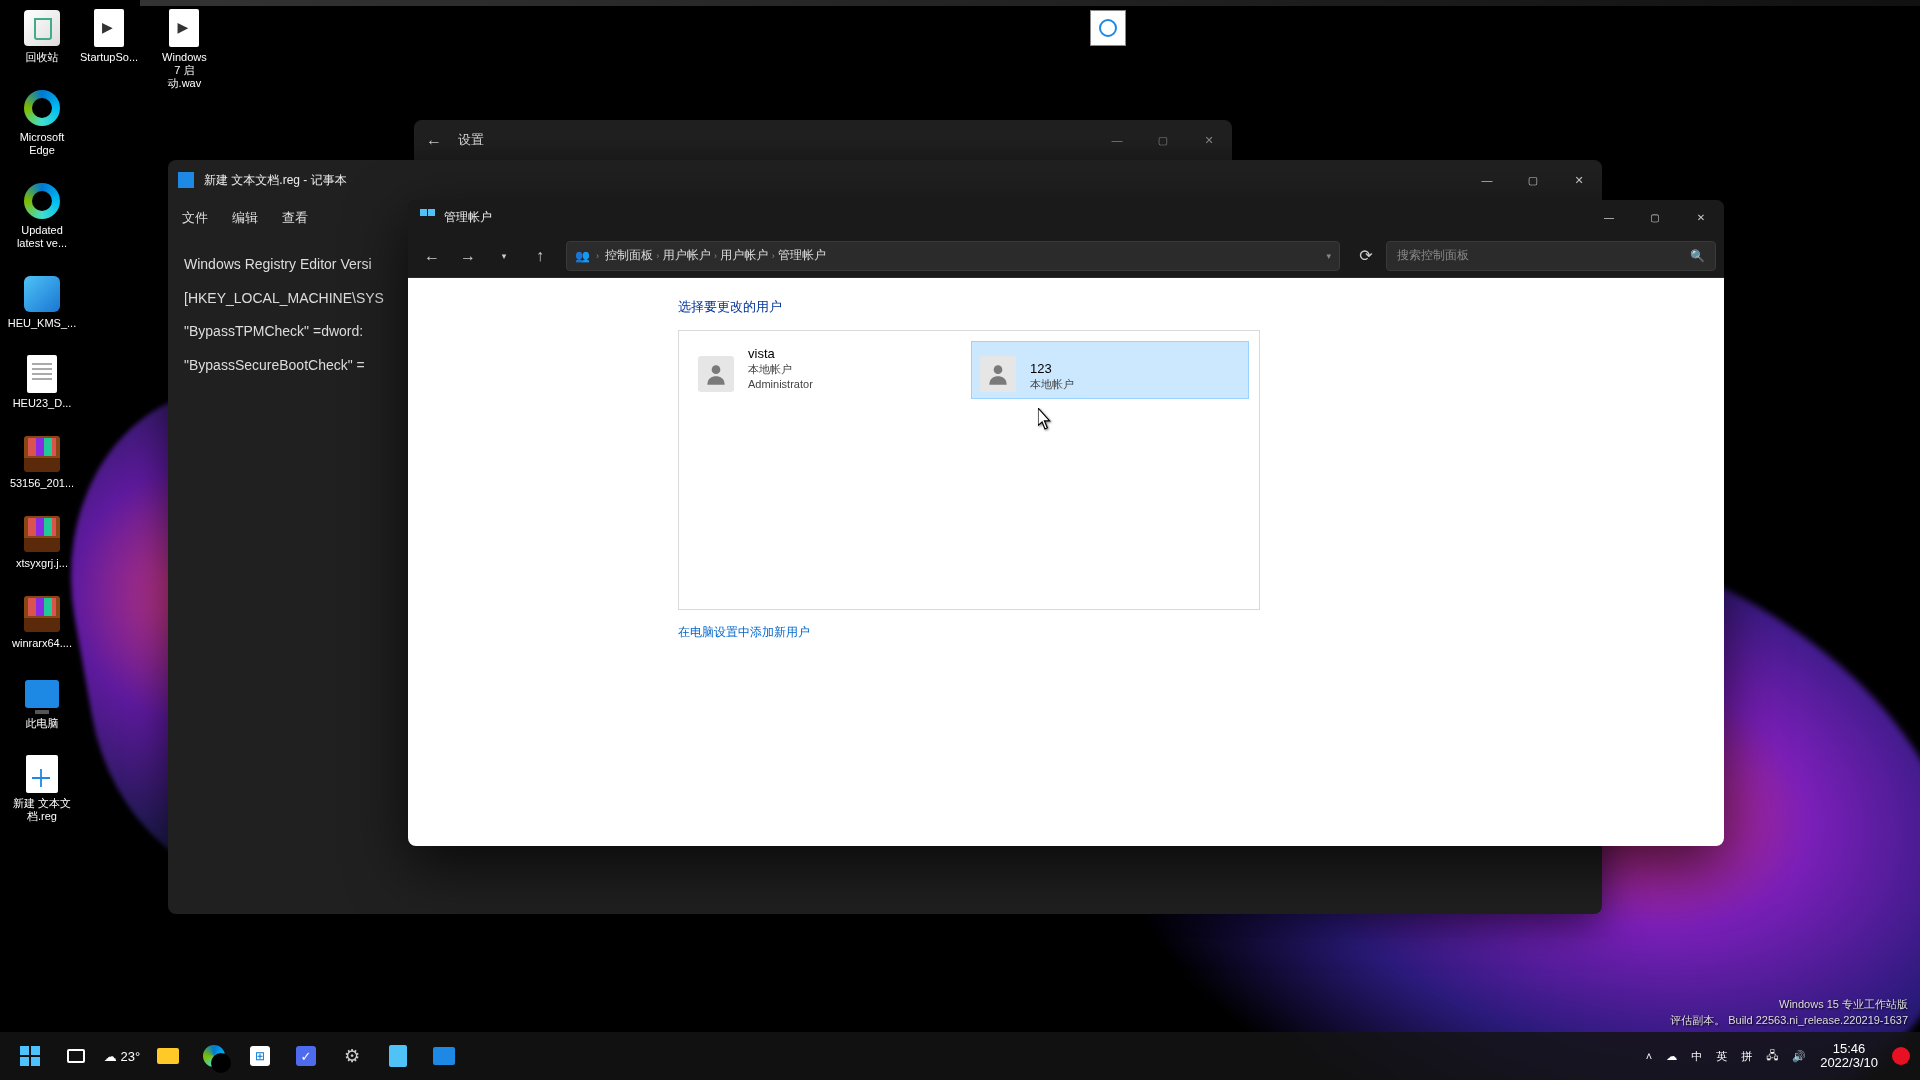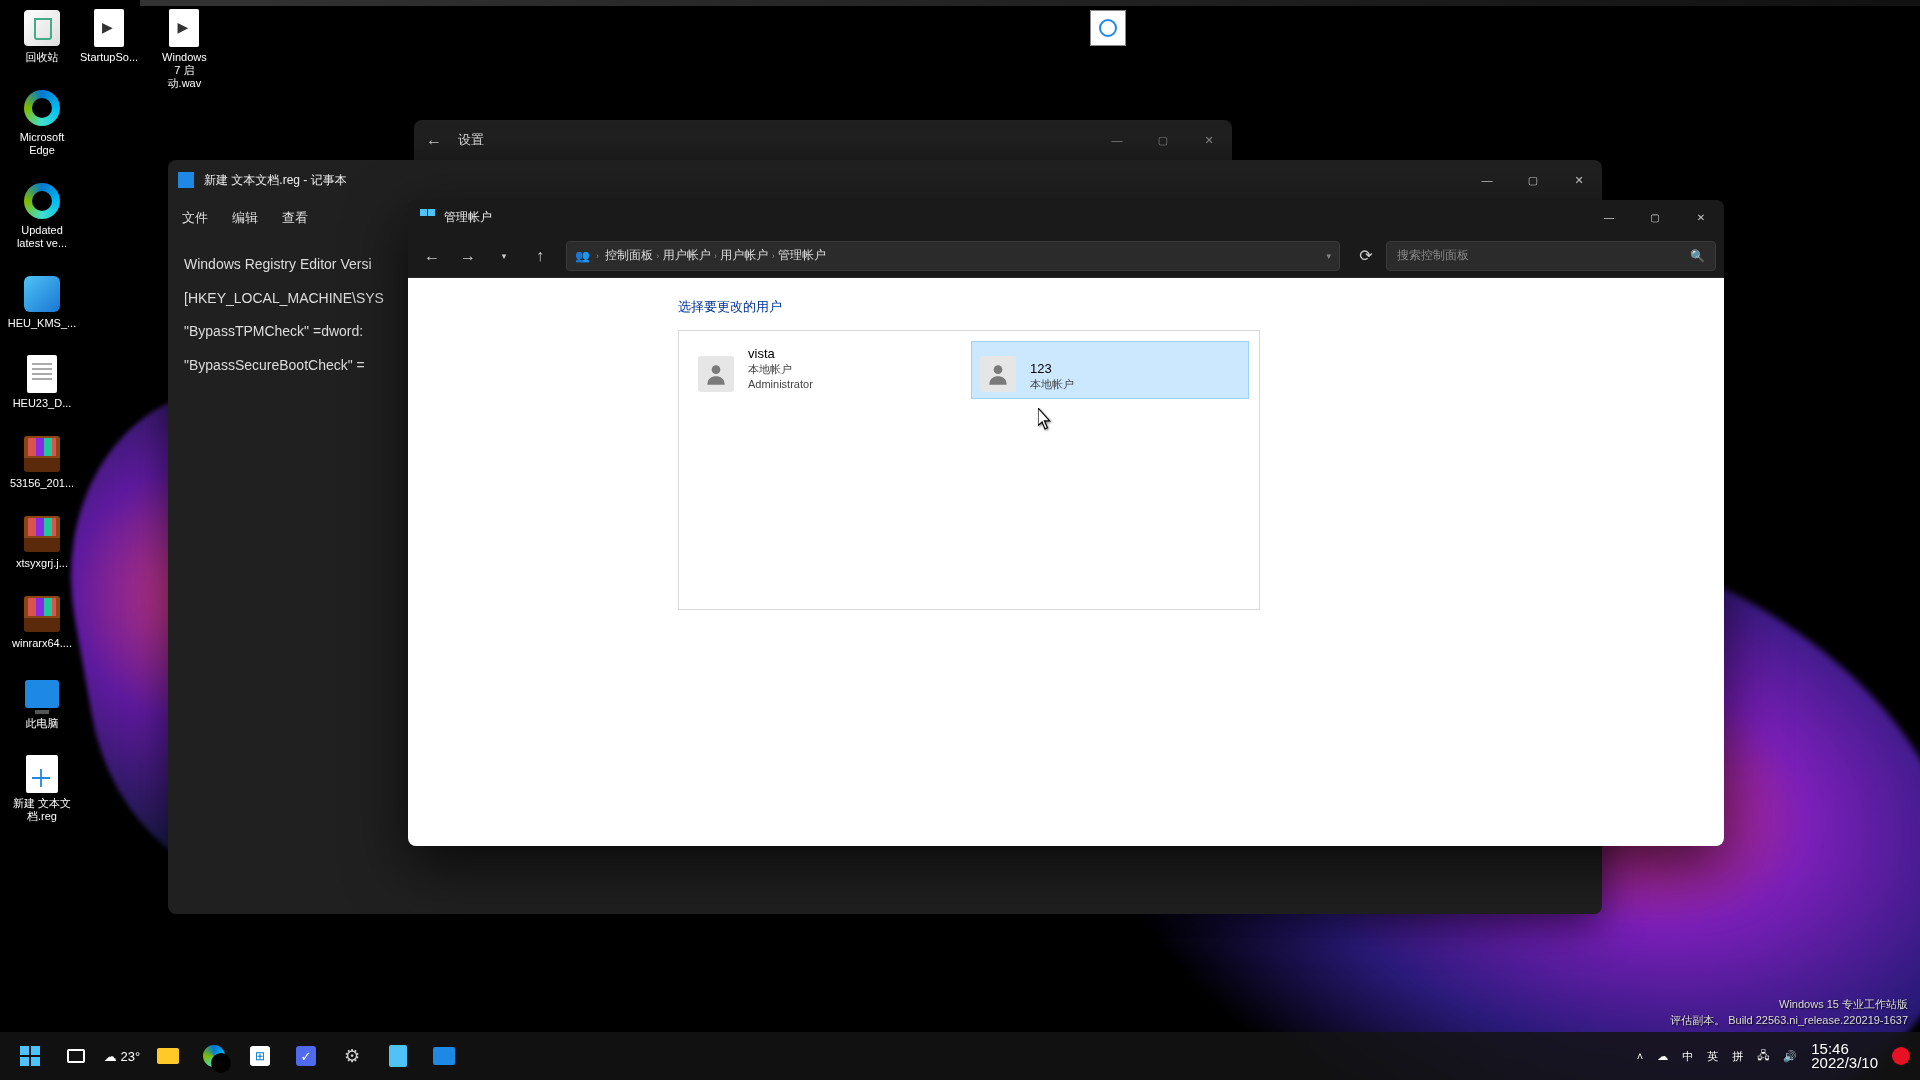--- a/index.html
+++ b/index.html
@@ -87,21 +87,21 @@
 
 
 .cursor { position: absolute; left: 1038px; top: 408px; width: 14px; height: 20px; pointer-events: none; z-index: 9000; }
 .cursor svg { filter: drop-shadow(1px 1px 1px rgba(0,0,0,.5)); }
 
 
 .taskbar { position: absolute; left: 0; right: 0; bottom: 0; height: 48px; background: rgba(20,20,20,.85); backdrop-filter: blur(10px); display: flex; align-items: center; padding: 0 10px; margin-top: 32px; }
 .taskbar .tb-left { display: flex; align-items: center; gap: 6px; }
 .taskbar .tb-btn { width: 40px; height: 40px; display: flex; align-items: center; justify-content: center; border-radius: 4px; cursor: pointer; }
 .taskbar .tb-right { margin-left: auto; display: flex; align-items: center; gap: 14px; color: #fff; font-size: 11px; }
-.taskbar .clock { text-align: left; line-height: 14px; font-size: 15px; }
+.taskbar .clock { text-align: center; line-height: 14px; font-size: 13px; }
 .taskbar .notif { width: 18px; height: 18px; background: #e81123; border-radius: 50%; }
 .winlogo { display: grid; grid-template-columns: 1fr 1fr; grid-template-rows: 1fr 1fr; gap: 2px; width: 20px; height: 20px; }
 .winlogo span { background: #4cc2ff; }
 
 
 .watermark { position: absolute; right: 12px; bottom: 52px; color: #ddd; font-size: 11px; text-align: right; line-height: 16px; text-shadow: 1px 1px 2px #000; }
 </style>
 </head>
 <body>
 
@@ -282,20 +282,21 @@
               <circle cx="12" cy="8" r="4"></circle>
               <path d="M4 22 C4 16 8 14 12 14 C16 14 20 16 20 22 Z"></path>
             </svg>
           </div>
           <div>
             <div class="uname">123</div>
             <div class="utype">本地帐户</div>
           </div>
         </div>
       </div>
+    <div class="addlink">在电脑设置中添加新用户</div>
   </div>
 </div>
 
 <div class="cursor">
   <svg viewBox="0 0 12 19">
       <path d="M0 0 L0 15 L3.5 12 L6 18 L8 17 L5.5 11 L10 11 Z" fill="#fff" stroke="#000" stroke-width="1"></path>
     </svg>
 </div>
 
 <div class="watermark">

